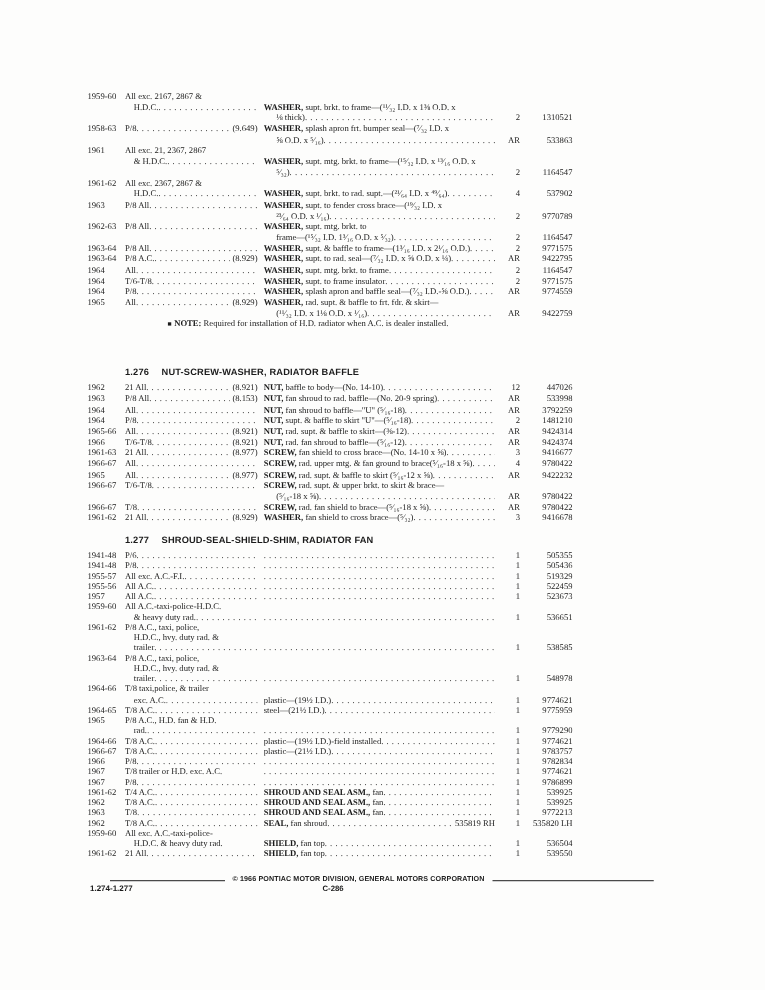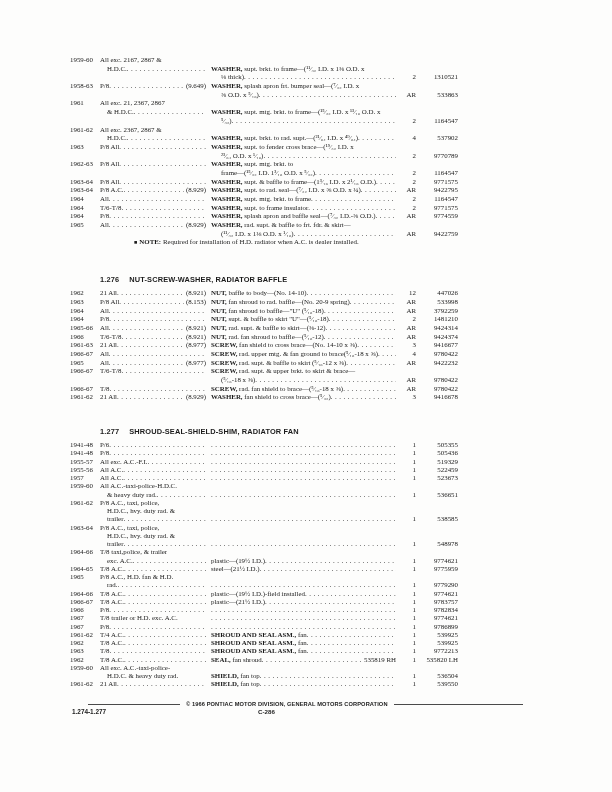--- a/index.html
+++ b/index.html
@@ -2,21 +2,21 @@
 <html><head>
 <meta charset="utf-8">
 <style>
   html,body{margin:0;padding:0;background:#e9e9e7;}
   .page{
     position:relative;width:612px;height:792px;margin:0 auto;
     background:#fdfdfc;overflow:hidden;
     font-family:"Liberation Serif", serif;
     font-size:6.9px;color:#1b1b1b;
   }
-  .content{position:absolute;left:70px;top:56px;width:388px;}
+  .content{position:absolute;left:70px;top:74px;width:388px;}
   .ln{display:flex;align-items:baseline;white-space:nowrap;}
   .sec-a .ln,.sec-b .ln{height:8.7px;line-height:8.7px;}
   .sec-c .ln{height:8.25px;line-height:8.25px;}
   .cy{width:30px;flex:none;overflow:hidden;}
   .cm{width:111px;flex:none;display:flex;align-items:baseline;overflow:hidden;padding-right:5px;box-sizing:border-box;}
   .cd{flex:1;min-width:0;display:flex;align-items:baseline;overflow:hidden;padding-right:4px;box-sizing:border-box;}
   .cq{width:16px;flex:none;text-align:right;overflow:hidden;}
   .cp{width:42px;flex:none;text-align:right;overflow:hidden;}
   .mt,.dt,.ref,.tail{flex:none;}
   .mi{padding-left:7px;}
@@ -29,21 +29,21 @@
   .ref{margin-left:2px;}
   .tail{margin-left:3px;}
   b{font-weight:bold;}
   .sec-hd{
     font-family:"Liberation Sans", sans-serif;font-weight:bold;
     font-size:7.4px;letter-spacing:0.15px;
     padding-left:30px;height:12px;line-height:12px;margin-bottom:3px;
   }
   .sec-hd .num{margin-right:10px;}
   .sec-b{margin-top:27px;}
-  .sec-c{margin-top:24px;}
+  .sec-c{margin-top:6px;}
   .note-ln .bullet{margin-right:2px;font-size:5.5px;}
   .note-ln .cm2{padding-left:34px;}
   
   .f-rule{
     position:absolute;left:88px;top:701px;width:435px;
     display:flex;align-items:center;
     font-family:"Liberation Sans", sans-serif;font-weight:bold;
     font-size:5.7px;color:#222;letter-spacing:0.1px;white-space:nowrap;
   }
   .f-rule .rl{width:92px;flex:none;border-top:1.2px solid #4a4a4a;height:0;}

